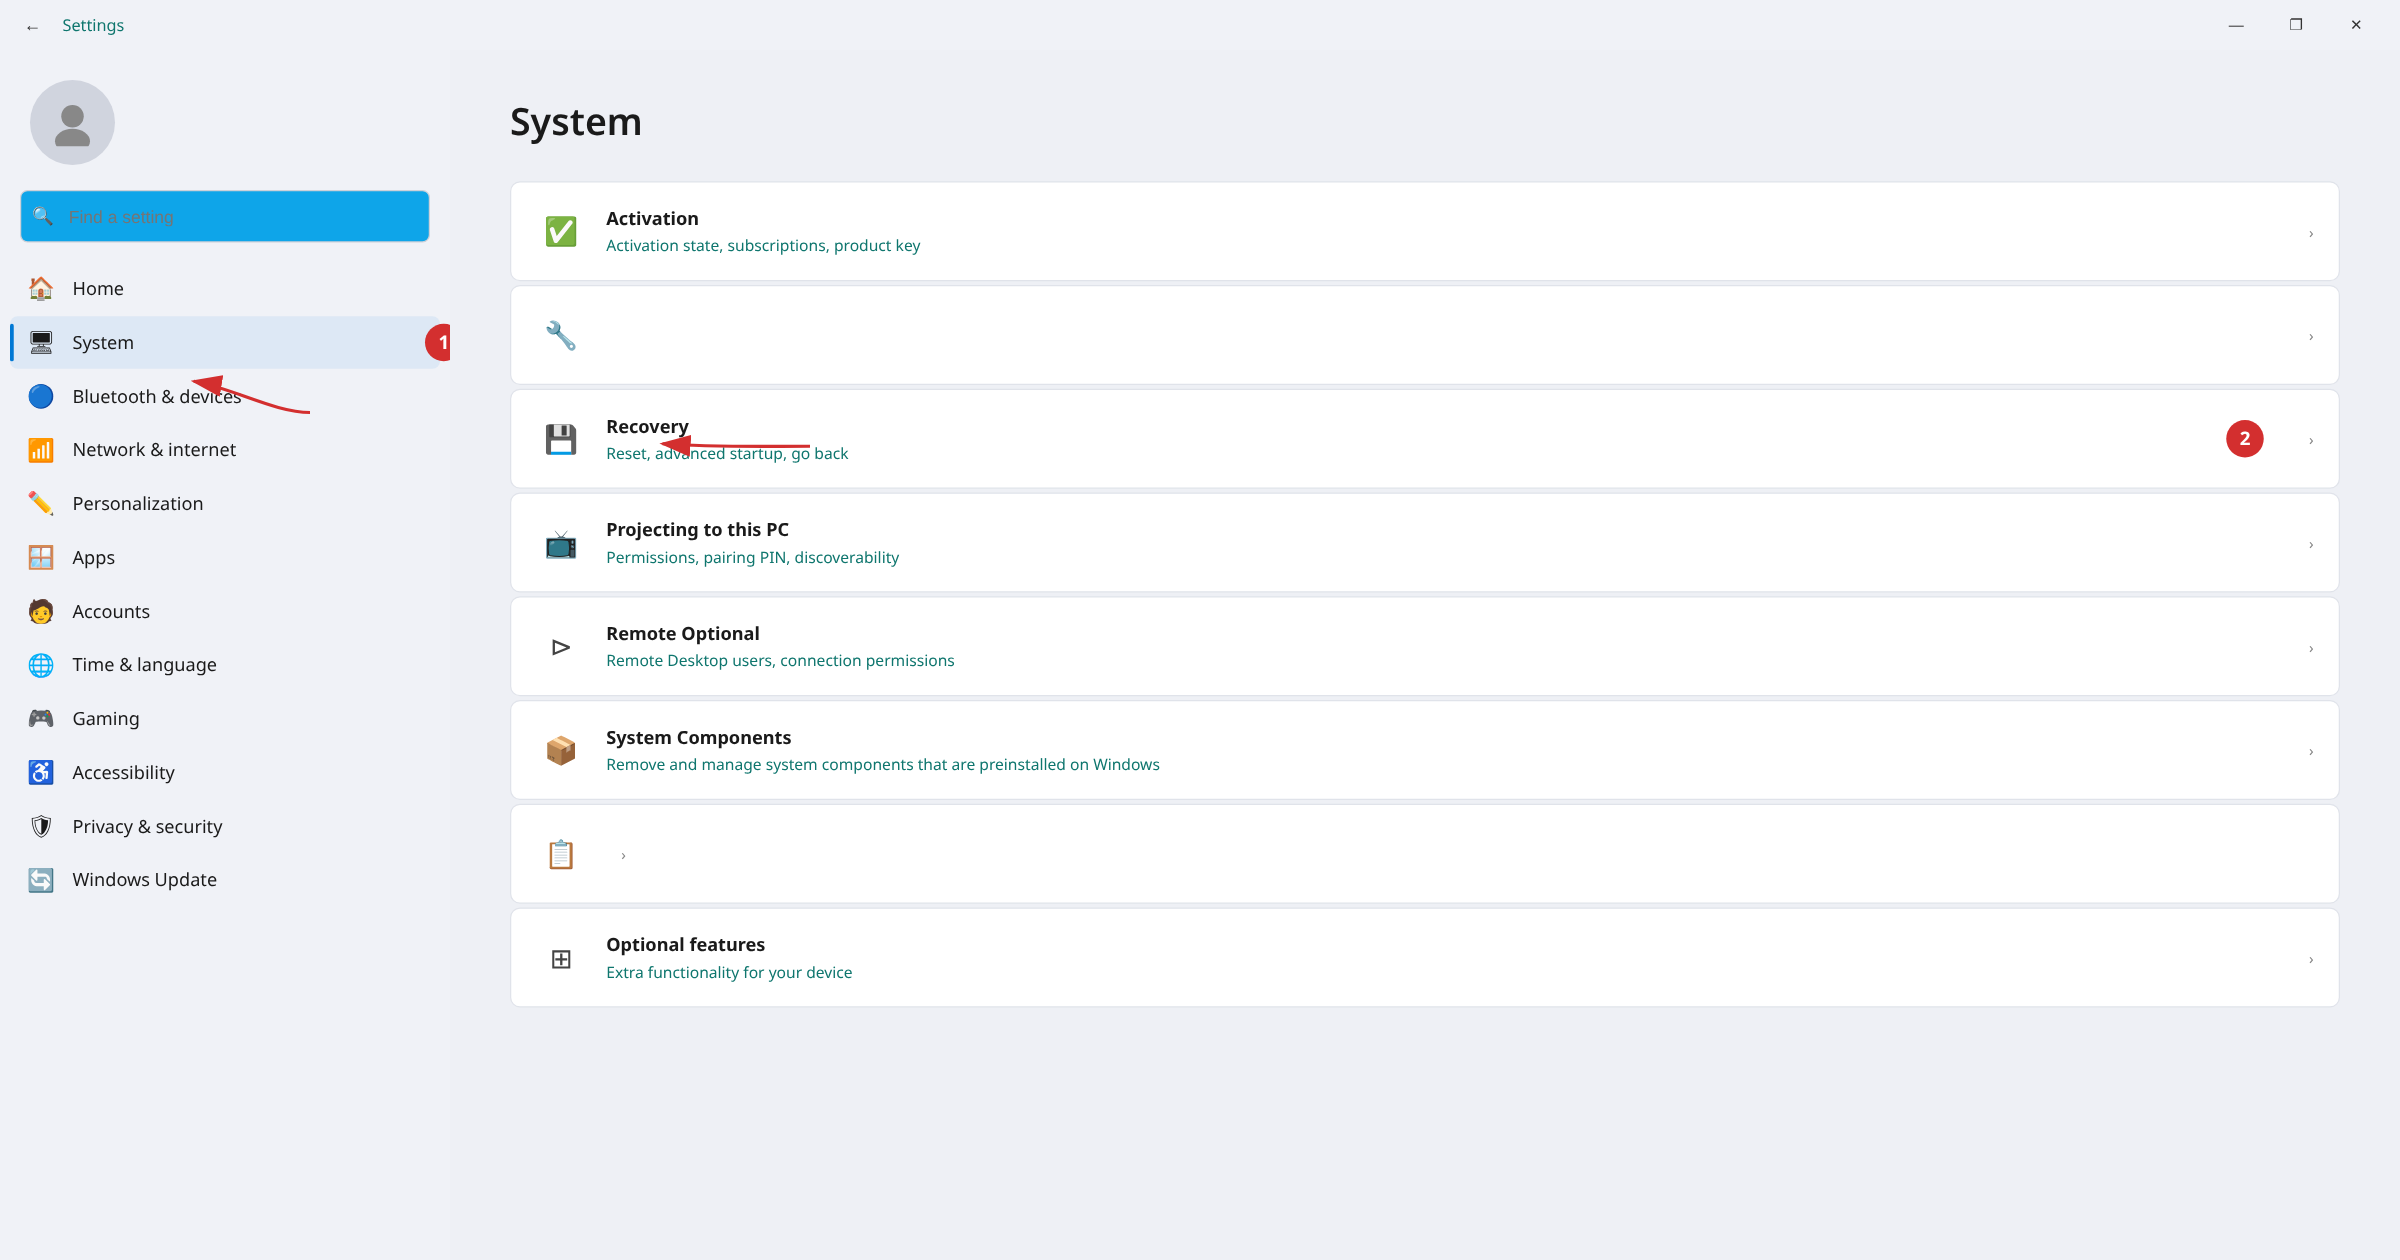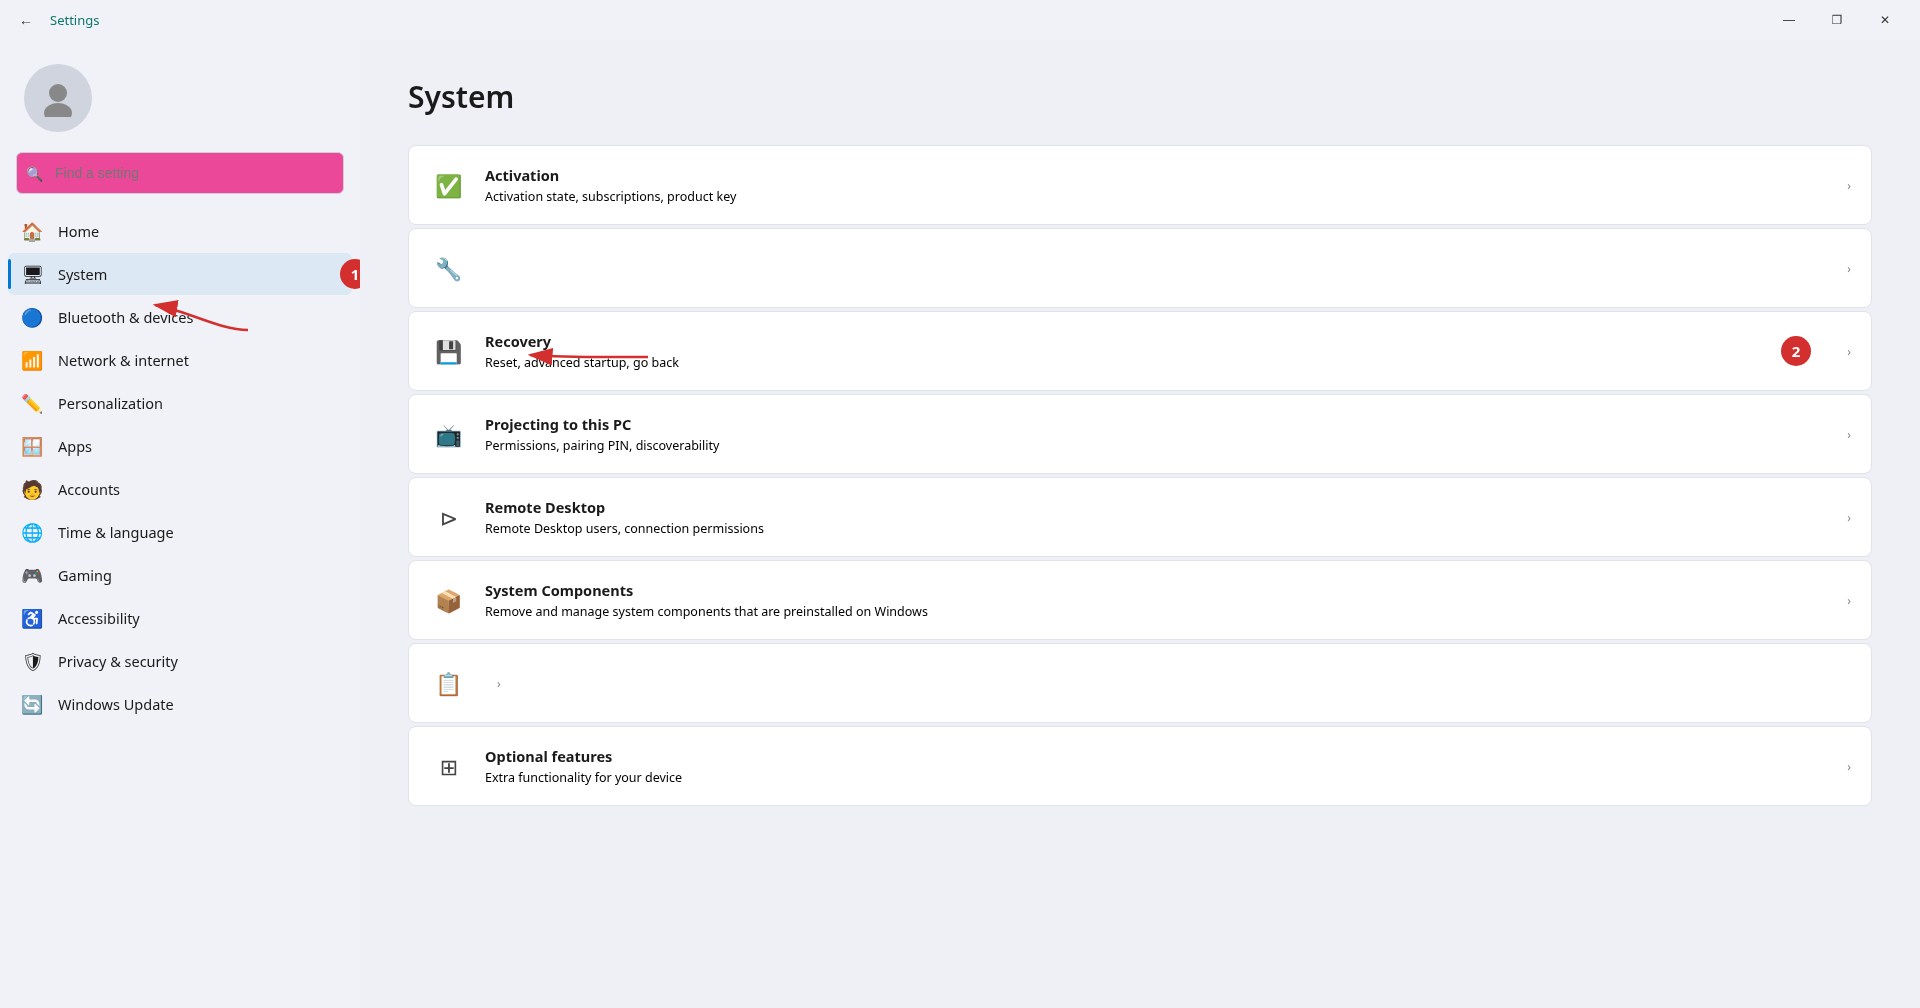--- a/index.html
+++ b/index.html
@@ -86,21 +86,21 @@
     }
 
     .search-box-wrap {
       padding: 0 16px 16px 16px;
     }
     .search-box {
       width: 100%;
       height: 42px;
       border: 1px solid #cdd0d8;
       border-radius: 6px;
-      background: #ec4899;
+      background: #0ea5e9;
       padding: 0 12px 0 38px;
       font-size: 14px;
       color: #333;
       outline: none;
     }
     .search-box-wrap-inner {
       position: relative;
     }
     .search-icon-wrap {
       position: absolute;
@@ -189,21 +189,21 @@
       flex: 1;
     }
     .setting-title {
       font-size: 14.5px;
       font-weight: 700;
       color: #1a1a1a;
       margin-bottom: 3px;
     }
     .setting-desc {
       font-size: 12.5px;
-      color: #000000;
+      color: #0f766e;
     }
     .setting-chevron {
       font-size: 12px;
       color: #888;
       margin-left: 12px;
     }
 
     
     .content::-webkit-scrollbar { width: 8px; }
     .content::-webkit-scrollbar-track { background: transparent; }
@@ -363,21 +363,21 @@
     <div class="setting-text">
       <div class="setting-title">Projecting to this PC</div>
       <div class="setting-desc">Permissions, pairing PIN, discoverability</div>
     </div>
 
     <span class="setting-chevron">›</span>
   </div>
         <div class="setting-card card-wrapper">
     <div class="setting-icon">⊳</div>
     <div class="setting-text">
-      <div class="setting-title">Remote Desktop</div>
+      <div class="setting-title">Remote Optional</div>
       <div class="setting-desc">Remote Desktop users, connection permissions</div>
     </div>
 
     <span class="setting-chevron">›</span>
   </div>
         <div class="setting-card card-wrapper">
     <div class="setting-icon">📦</div>
     <div class="setting-text">
       <div class="setting-title">System Components</div>
       <div class="setting-desc">Remove and manage system components that are preinstalled on Windows</div>

